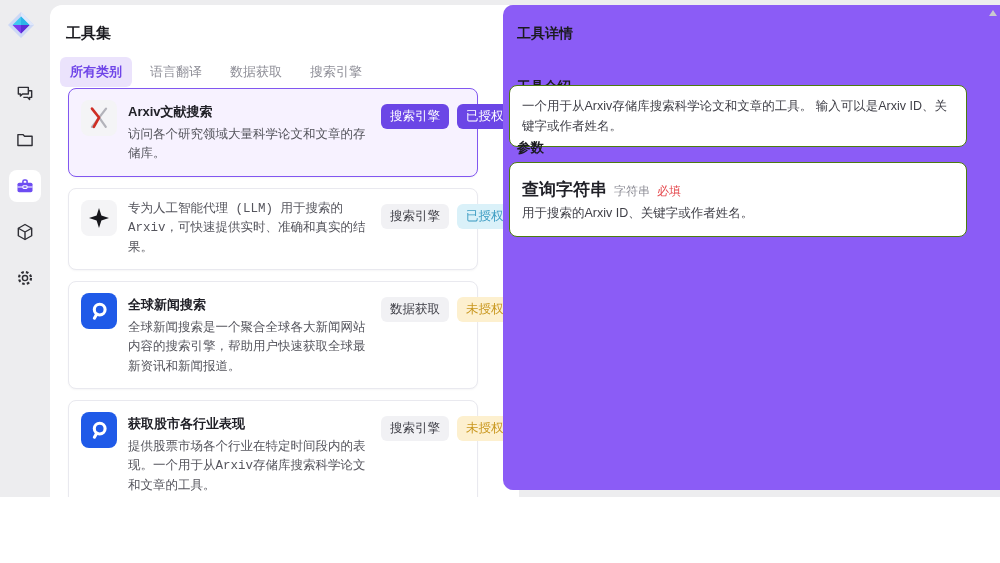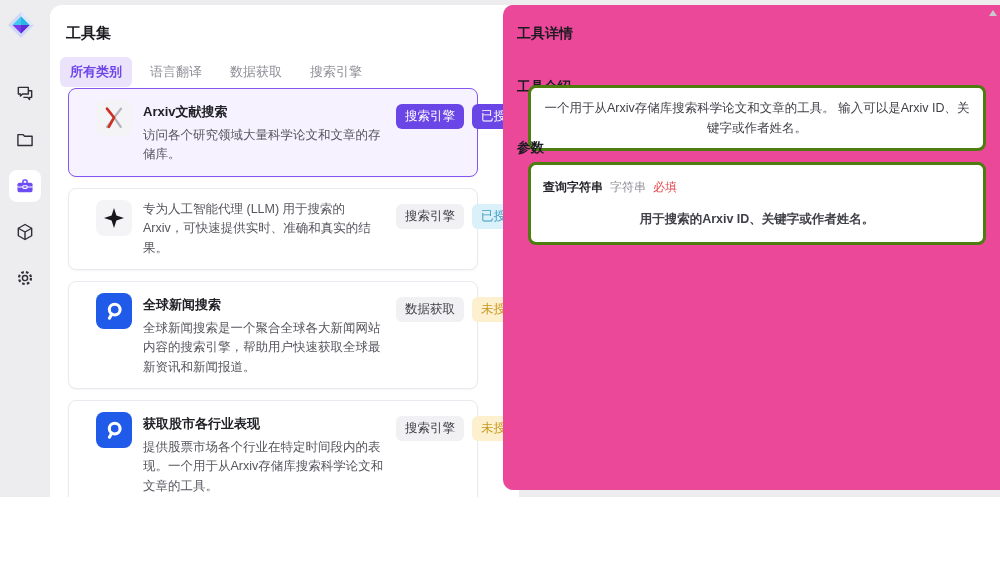--- a/index.html
+++ b/index.html
@@ -13,53 +13,53 @@
   .nav-item.active { background:#fff; }
   .nav-item svg { display:block; }
 
   
   .list-panel { position:absolute; left:50px; top:5px; width:469px; height:492px; background:#fff; border-radius:12px 0 0 0; }
   .lp-title { position:absolute; left:16px; top:19px; font-size:15px; font-weight:bold; color:#1b1b20; }
   .tabs { position:absolute; left:10px; top:52px; display:flex; gap:8px; align-items:flex-start; font-size:13px; }
   .tab { color:#8e8e97; padding:6px 10px; border-radius:6px; cursor:pointer; white-space:nowrap; }
   .tab.active { background:#ebe3fc; color:#6f45e8; font-weight:bold; }
   .cards { position:absolute; left:18px; top:83px; width:410px; display:flex; flex-direction:column; gap:11px; }
-  .card { background:#fff; border:1px solid #e9e9ef; border-radius:8px; padding:11px 27px; display:flex; gap:11px; box-shadow:0 1px 2px rgba(20,20,40,.04); cursor:pointer; }
+  .card { background:#fff; border:1px solid #e9e9ef; border-radius:8px; padding:11px 12px; display:flex; gap:11px; box-shadow:0 1px 2px rgba(20,20,40,.04); cursor:pointer; }
   .card.selected { background:#f7f2ff; border:1.5px solid #8257f0; }
   .card-icon { width:36px; height:36px; border-radius:8px; flex:none; display:flex; align-items:center; justify-content:center; }
   .card-icon.light { background:#f4f4f6; }
   .card-icon.blue  { background:#1f5ae8; }
   .card-body { width:242px; flex:none; }
   .card-title { font-size:13px; font-weight:bold; color:#202027; margin:3px 0 5px; }
-  .card-desc { font-size:12.5px; color:#55555d; line-height:1.55; }
+  .card-desc { font-size:12.5px; color:#55555d; line-height:1.55;font-family:Liberation Mono, monospace; }
   .card-badges { margin-left:auto; display:flex; gap:8px; align-items:flex-start; padding-top:4px; }
   .badge { font-size:12.5px; padding:4px 9px; border-radius:6px; white-space:nowrap; }
   .badge.solid  { background:#6b46e6; color:#fff; }
   .badge.gray   { background:#f1f1f4; color:#3e3e46; }
   .badge.cyan   { background:#daf1f9; color:#3e9dc3; }
   .badge.yellow { background:#fdf0cf; color:#c9971f; }
 
   .list-scrollbar { position:absolute; right:3px; top:83px; bottom:8px; width:11px; }
   .sb-arrow-up { position:absolute; top:2px; left:1px; width:0; height:0; border-left:4px solid transparent; border-right:4px solid transparent; border-bottom:6px solid #a9a9af; }
   .sb-thumb { position:absolute; top:15px; left:0; width:10px; height:183px; background:#b5b5b9; border-radius:5px; }
 
   
-  .detail-panel { position:absolute; left:503px; top:5px; width:497px; height:485px; background:#ec4899; border-radius:10px 0 0 10px; }
+  .detail-panel { position:absolute; left:503px; top:5px; width:497px; height:485px; background:#8b5cf6; border-radius:10px 0 0 10px; }
   .dp-title { position:absolute; left:14px; top:20px; font-size:14px; font-weight:bold; color:#1b1b20; }
   .dp-sub { position:absolute; left:14px; font-size:13.5px; font-weight:bold; color:#1b1b20; }
   .dp-sub.intro { top:57px;margin-top:16px; }
   .dp-sub.params { top:134px; }
-  .dp-box { position:absolute; left:25px; width:458px; background:#fff; border:3px solid #4d7c0f; border-radius:8px; padding:10px 12px; font-size:12.5px; color:#3f3f47; line-height:1.6;text-align:center; }
+  .dp-box { position:absolute; left:6px; width:458px; background:#fff; border:1px solid #4d7c0f; border-radius:8px; padding:10px 12px; font-size:12.5px; color:#3f3f47; line-height:1.6; }
   .intro-box { top:80px; }
   .param-box { top:157px; padding:13px 12px; }
   .param-line { display:flex; align-items:baseline; gap:7px; }
-  .param-name { font-size:12px; font-weight:bold; color:#202027; }
+  .param-name { font-size:17px; font-weight:bold; color:#202027; }
   .param-type { font-size:12px; color:#8b8b94; }
   .param-req  { font-size:12px; color:#e5484d; }
-  .param-desc { margin-top:12px; font-size:12.5px; color:#3f3f47;font-weight:bold; }
+  .param-desc { margin-top:0; font-size:12.5px; color:#3f3f47; }
   .dp-scroll-arrow { position:absolute; right:3px; top:5px; width:0; height:0; border-left:4px solid transparent; border-right:4px solid transparent; border-bottom:6px solid #c9c9ce; }
 
   .bottom-strip { width:1000px; height:66px; background:#fff; }
 </style>
 </head>
 <body>
 
 <div class="app">
 
   <div class="sidebar">

